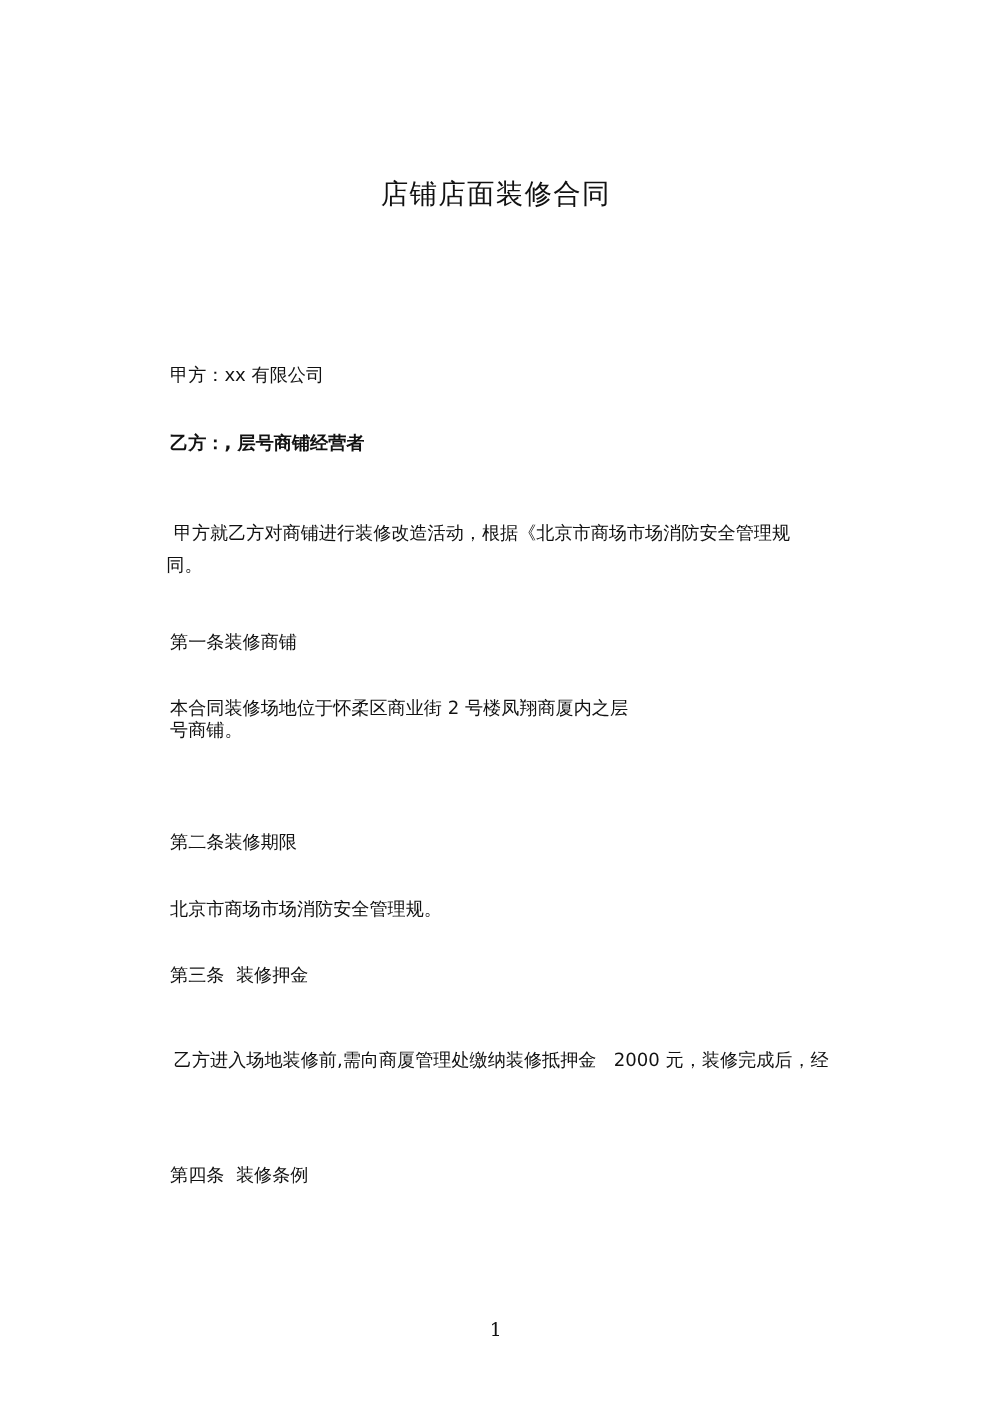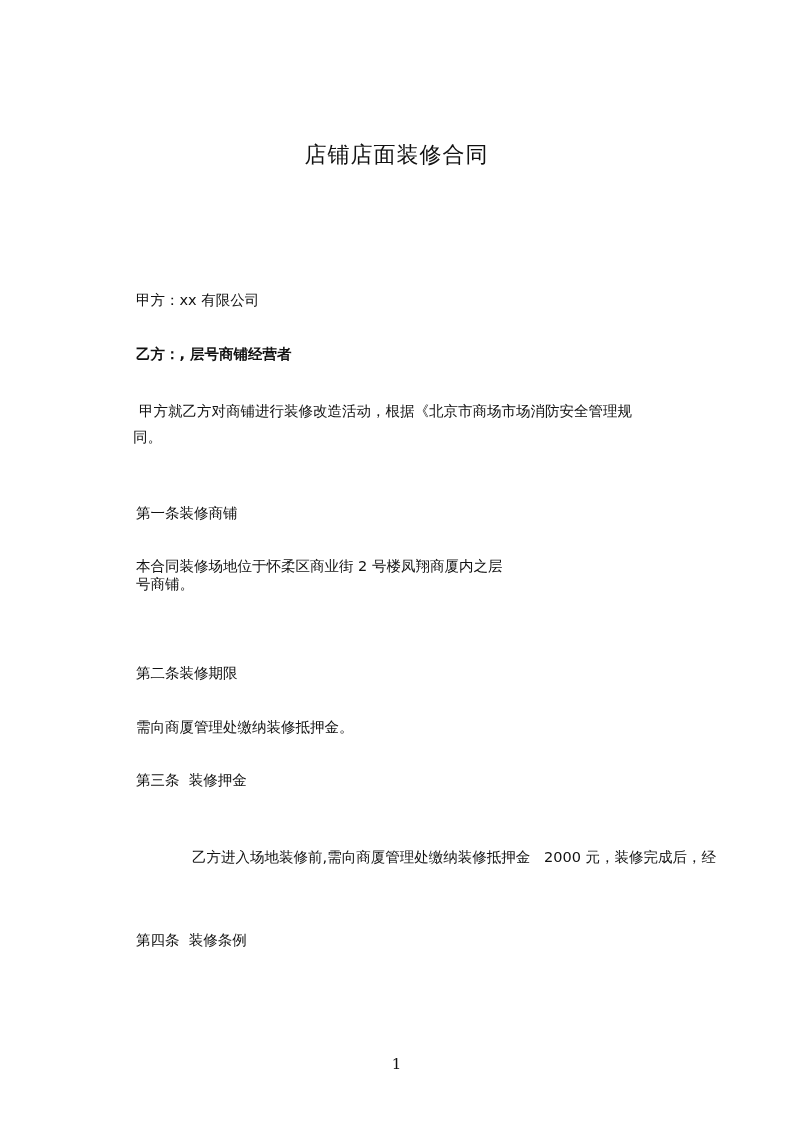--- a/index.html
+++ b/index.html
@@ -39,20 +39,21 @@
     white-space: nowrap;
     color: #111;
   }
   .para {
     position: absolute;
     left: 136px;
     width: 580px;
     font-size: 14.5px;
     line-height: 26px;
     color: #111;
+    margin-top: 16px;
   }
   .para .first {
     display: block;
     white-space: nowrap;
   }
   .para .cont {
     display: block;
     white-space: nowrap;
     margin-left: -3px;
   }
@@ -81,25 +82,25 @@
   <div class="para" style="top:398px;">
     <span class="first" style="text-indent:3px;">甲方就乙方对商铺进行装修改造活动，根据《北京市商场市场消防安全管理规</span>
     <span class="cont">同。</span>
   </div>
 
   <div class="line" style="top:504px;">第一条装修商铺</div>
   <div class="line" style="top:557px;">本合同装修场地位于怀柔区商业街 2 号楼凤翔商厦内之层</div>
   <div class="line" style="top:575px;">号商铺。</div>
 
   <div class="line" style="top:664px;text-align:center;">第二条装修期限</div>
-  <div class="line" style="top:718px;">需向商厦管理处缴纳装修抵押金。</div>
+  <div class="line" style="top:718px;">北京市商场市场消防安全管理规。</div>
 
   <div class="line" style="top:771px;white-space:pre;">第三条  装修押金</div>
 
-  <div class="para" style="top:844px;text-align:right;">
+  <div class="para" style="top:820px;">
     <span class="first" style="white-space:pre;padding-left:3px;">乙方进入场地装修前,需向商厦管理处缴纳装修抵押金   2000 元，装修完成后，经</span>
   </div>
 
   <div class="line" style="top:931px;white-space:pre;">第四条  装修条例</div>
 
   <div class="page-number">1</div>
 
 </div>
 
 </body></html>

